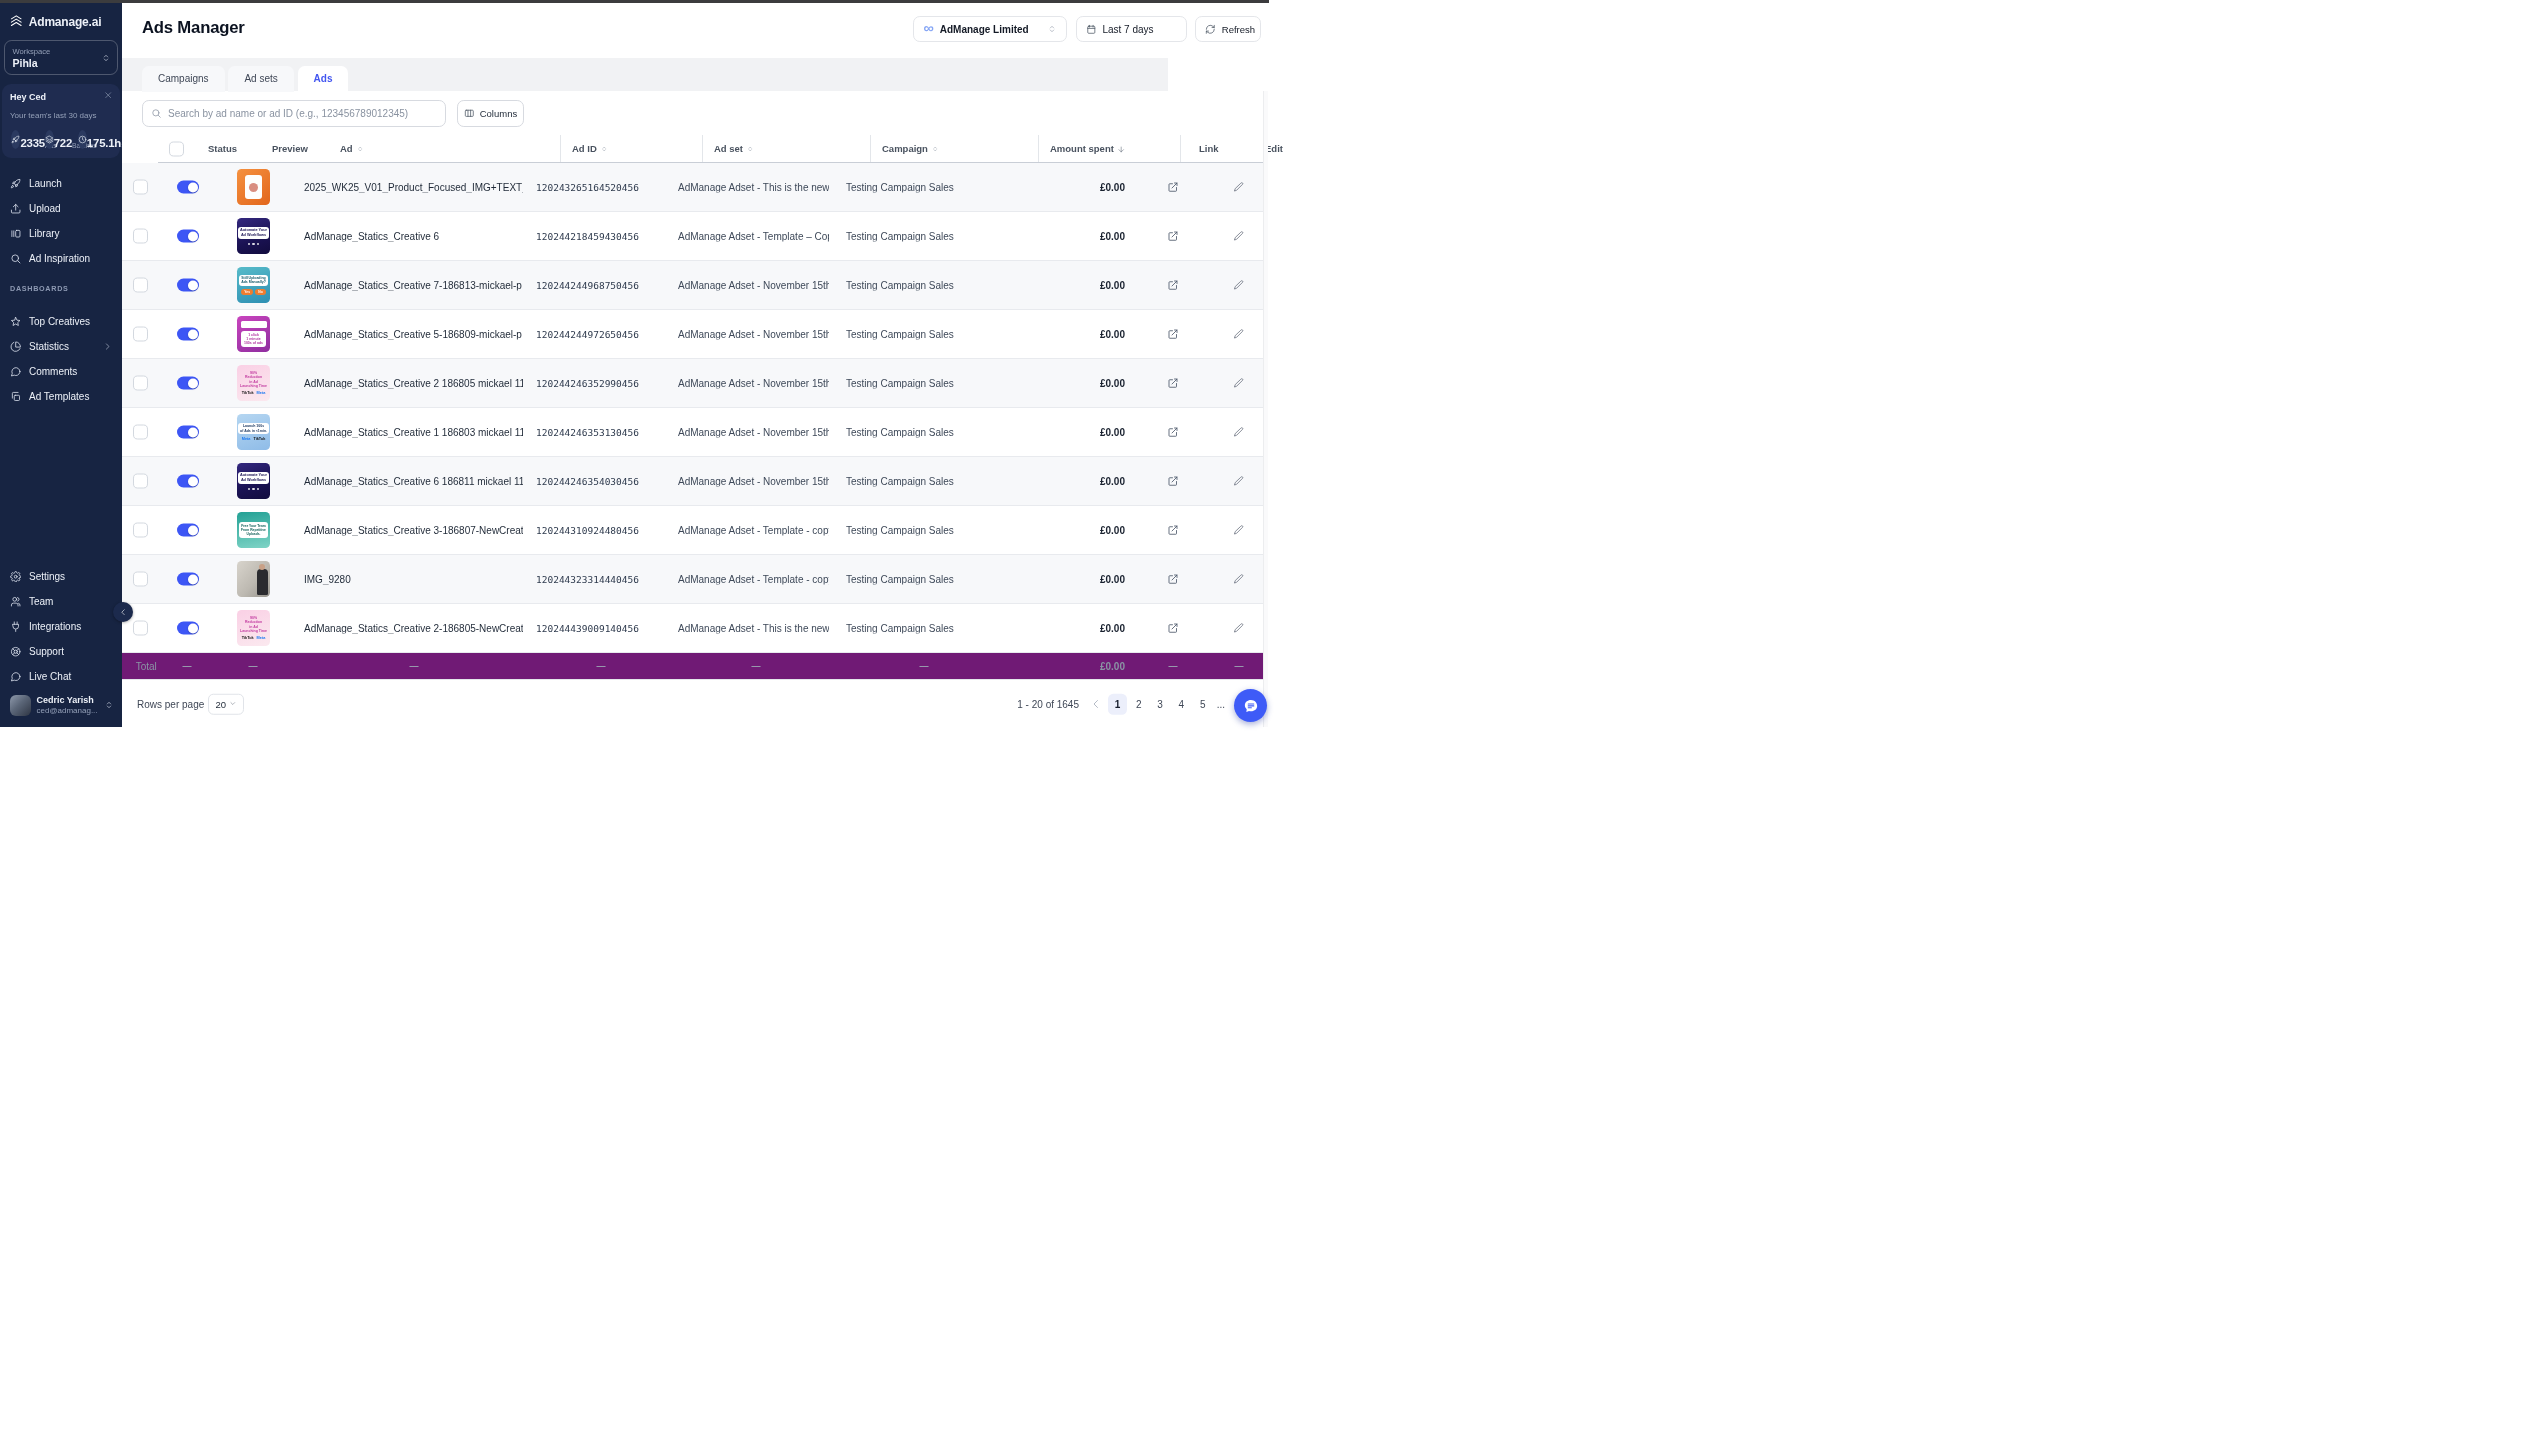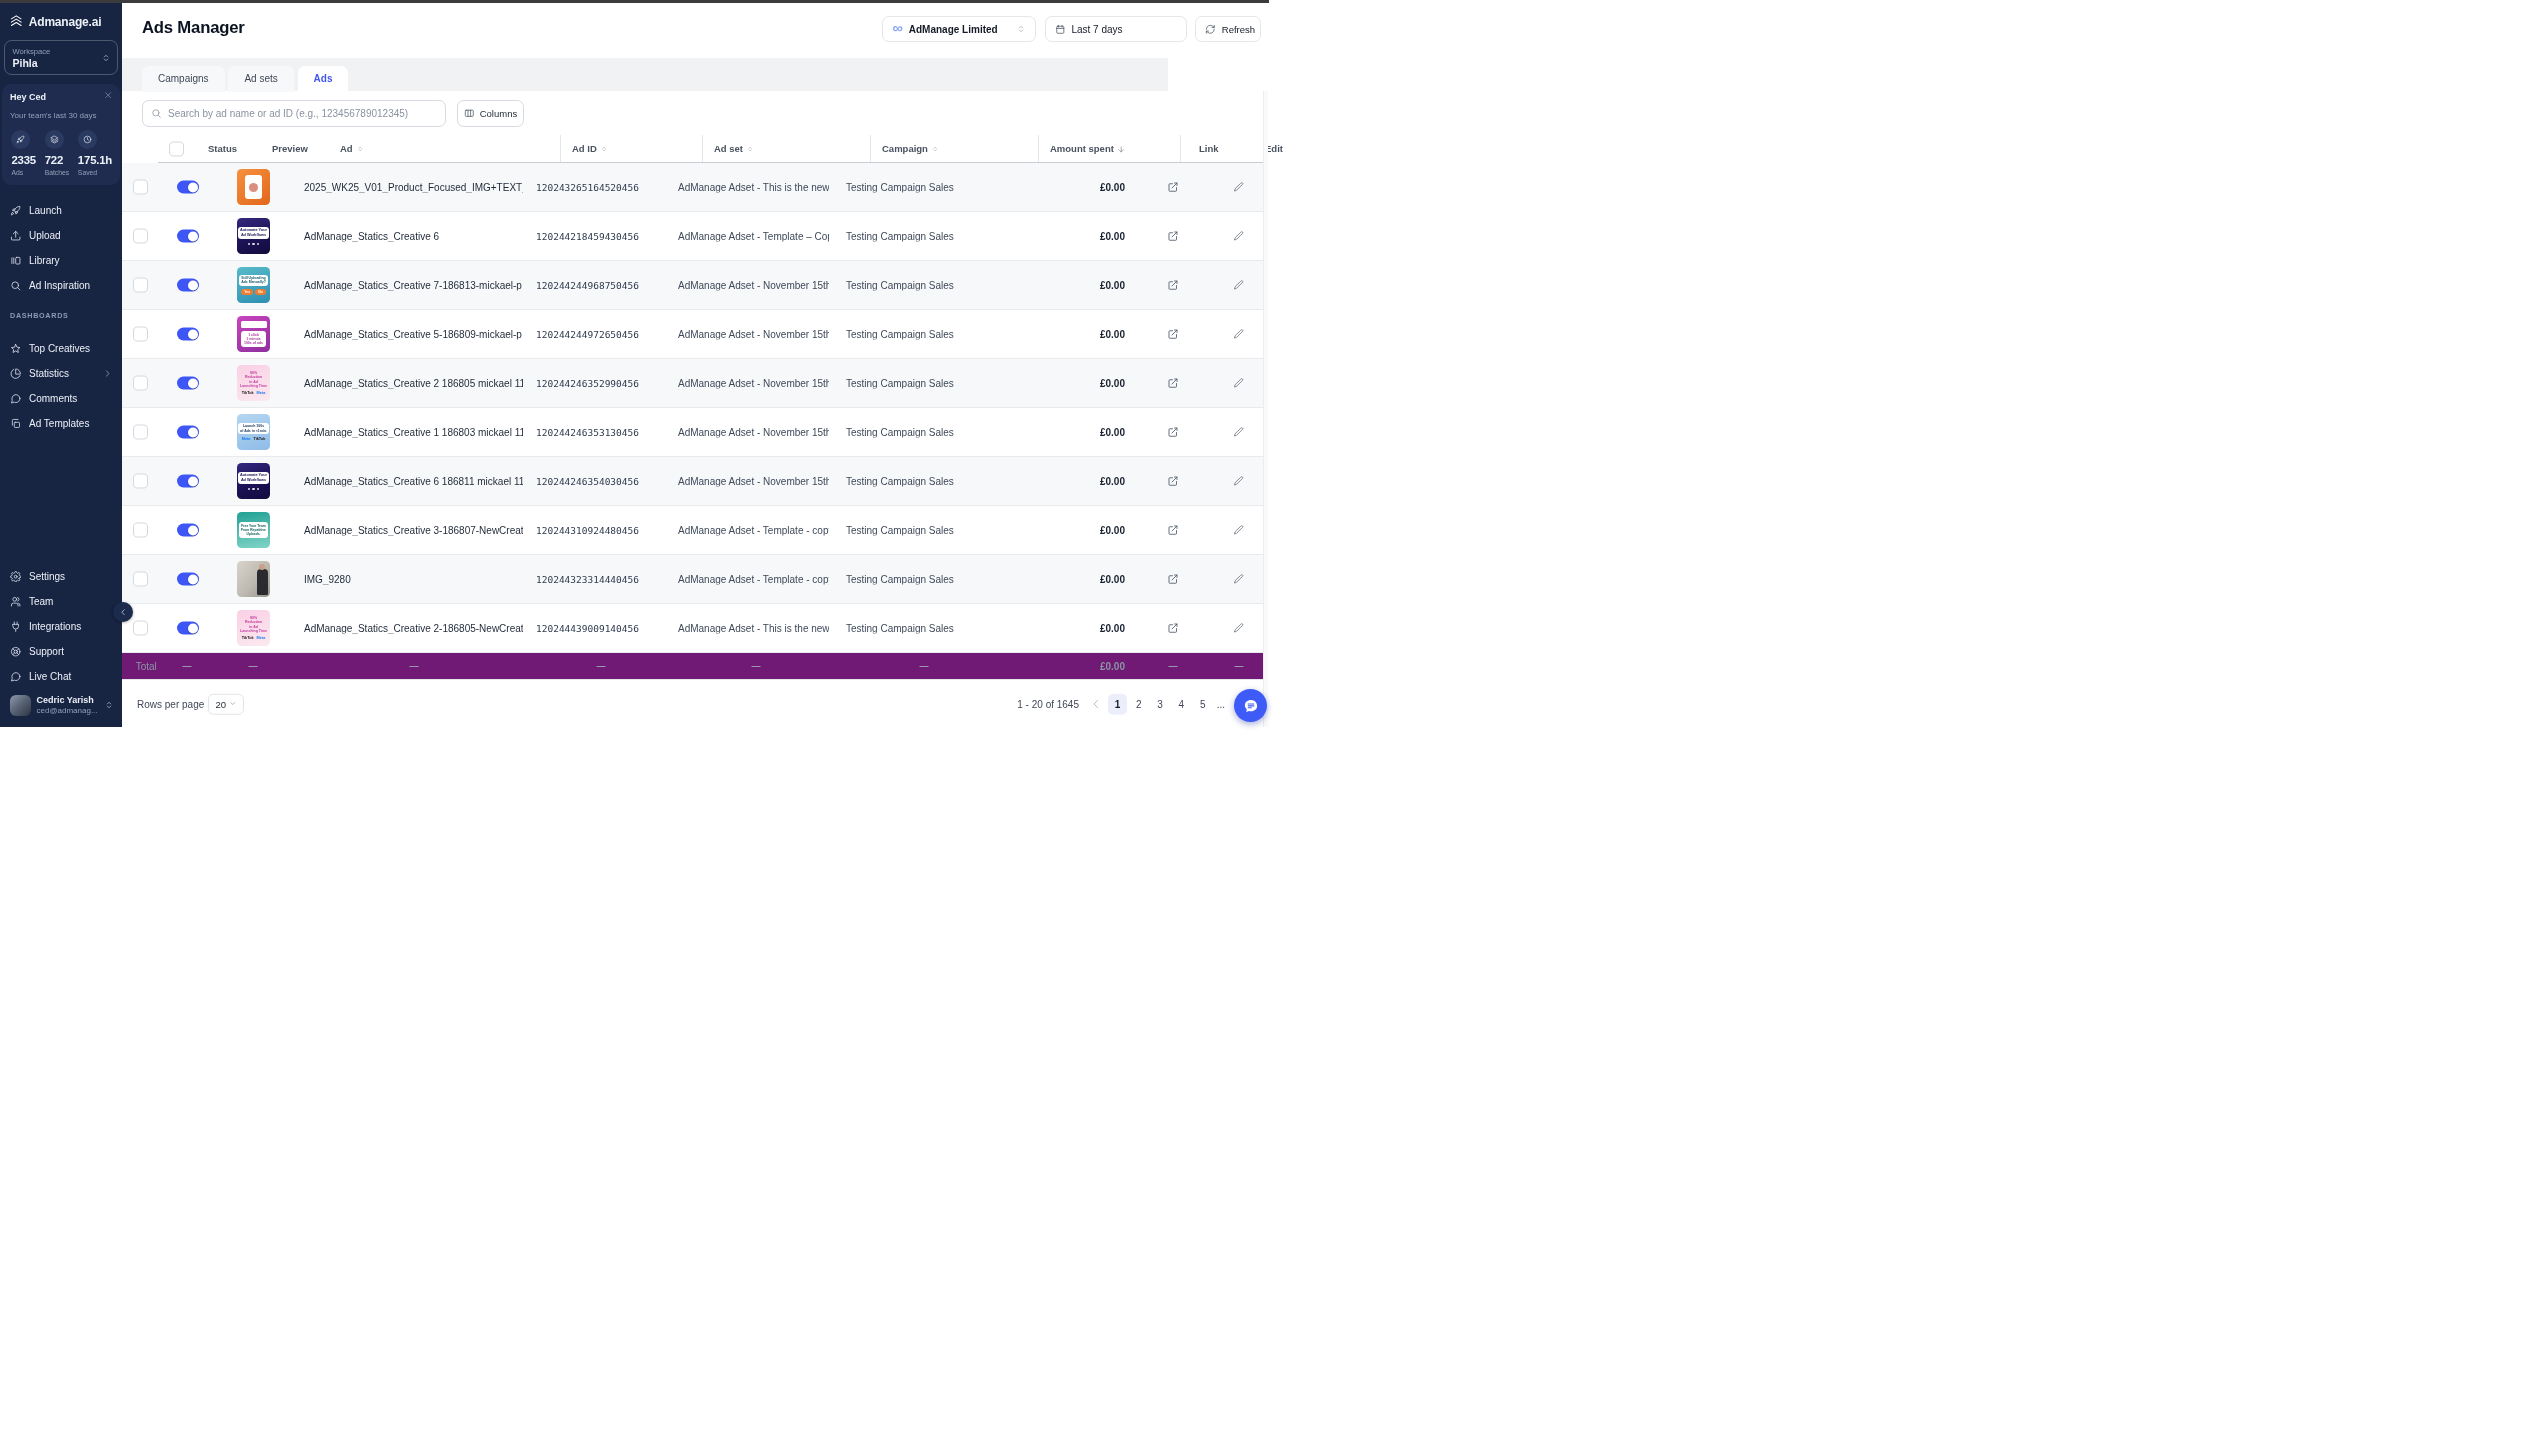--- a/index.html
+++ b/index.html
@@ -23,21 +23,21 @@
   .workspace { margin:11.4px 3.8px 0; border:0.8px solid rgba(255,255,255,.24); border-radius:7.6px;
     padding:5.3px 21px 5.3px 7.6px; position:relative; cursor:pointer; }
   .ws-label { font-size:7.6px; color:#94A0B8; }
   .ws-value { font-size:10.6px; font-weight:bold; margin-top:1.5px; }
   .ws-chev { position:absolute; right:6px; top:50%; transform:translateY(-50%); width:10px; height:10px; color:#C6CEDD; }
   .stats-card { margin:8.4px 2.3px 0; background:#1F2C50; border-radius:9px; padding:8.4px 7.6px 9px; position:relative; }
   .greeting { font-size:9px; font-weight:bold; }
   .card-close { position:absolute; top:6.8px; right:7.6px; width:8.4px; height:8.4px; color:#9AA6BC; cursor:pointer; }
   .card-sub { font-size:8px; color:#94A0B8; margin-top:9px; }
   .stats-row { display:flex; justify-content:space-between; margin-top:10px; padding:0 1.5px; }
-  .stat { display:flex; flex-direction:column; align-items:flex-start; width:33%; }
+  .stat { display:flex; flex-direction:row; align-items:flex-end; width:33%; }
   .stat-ic { width:19px; height:19px; border-radius:50%; background:#2B3A60; color:#E8EDF6;
     display:flex; align-items:center; justify-content:center; }
   .stat-ic .ic { width:9px; height:9px; }
   .stat-val { font-size:11.4px; font-weight:bold; margin-top:5.3px; letter-spacing:-0.2px; }
   .stat-lbl { font-size:6.8px; color:#94A0B8; margin-top:2.3px; }
   .nav { margin-top:13px; }
   .nav-item { height:25px; display:flex; align-items:center; gap:7.6px; padding:0 10px;
     font-size:10px; font-weight:500; color:#EDF1F8; cursor:pointer; }
   .nav-item .ic { width:11.4px; height:11.4px; color:#DCE3EF; flex:none; }
   .nav-item .chev { margin-left:auto; width:9px; height:9px; color:#B9C2D4; }
@@ -55,21 +55,21 @@
   .collapse-btn .ic { width:8.4px; height:8.4px; }
 
   
   .main { position:relative; width:1146px; height:727px; background:#fff; }
   .page-title { position:absolute; left:20px; top:18px; font-size:16.7px; font-weight:800;
     letter-spacing:-0.2px; color:#0B1220; }
   .hdr-controls { position:absolute; top:16px; right:6.8px; display:flex; gap:8.4px; }
   .ctrl { height:26px; border:0.8px solid #E4E6EA; border-radius:6.8px; background:#fff;
     display:flex; align-items:center; gap:6px; padding:0 9px; font-size:10px; color:#141A26; cursor:pointer; }
   .ctrl-account { width:154px; }
-  .ctrl-date { width:142px; }
+  .ctrl-date { width:111px; }
   .ctrl-refresh { width:66px; font-size:9.5px; }
   .meta-ic { color:#86A6F5; font-size:14.5px; font-weight:bold; line-height:1; margin-top:-1.5px; }
   .ctrl .lbl { font-weight:600; white-space:nowrap; }
   .ctrl-date .lbl, .ctrl-refresh .lbl { font-weight:normal; }
   .ctrl .tail { margin-left:auto; width:10px; height:10px; color:#9AA2AF; }
   .ctrl .lead { width:10.6px; height:10.6px; color:#4B5563; flex:none; }
 
   .tab-band { position:absolute; left:0; top:58px; width:1046px; height:33px; background:#F1F2F4; }
   .tabs { position:absolute; left:20px; top:7.6px; display:flex; gap:3.8px; }
   .tab { height:26px; padding:0 16px; display:flex; align-items:center; font-size:10px;

